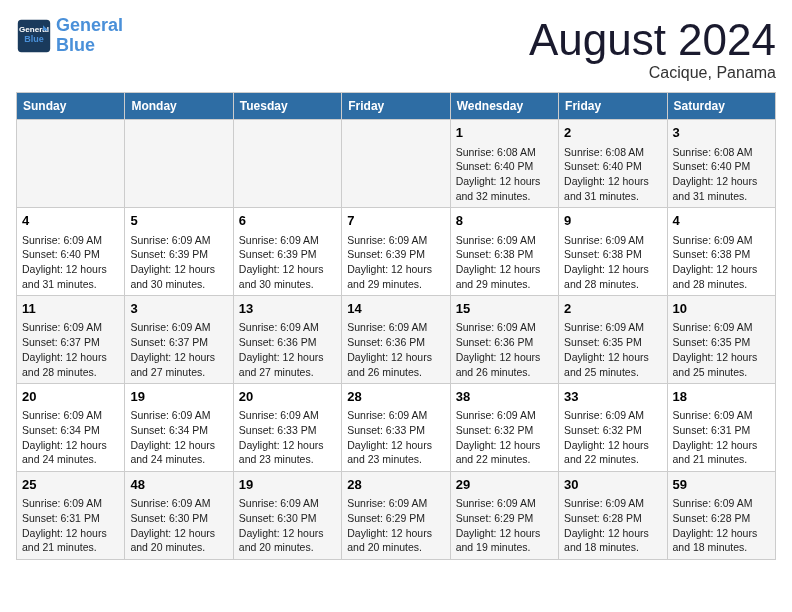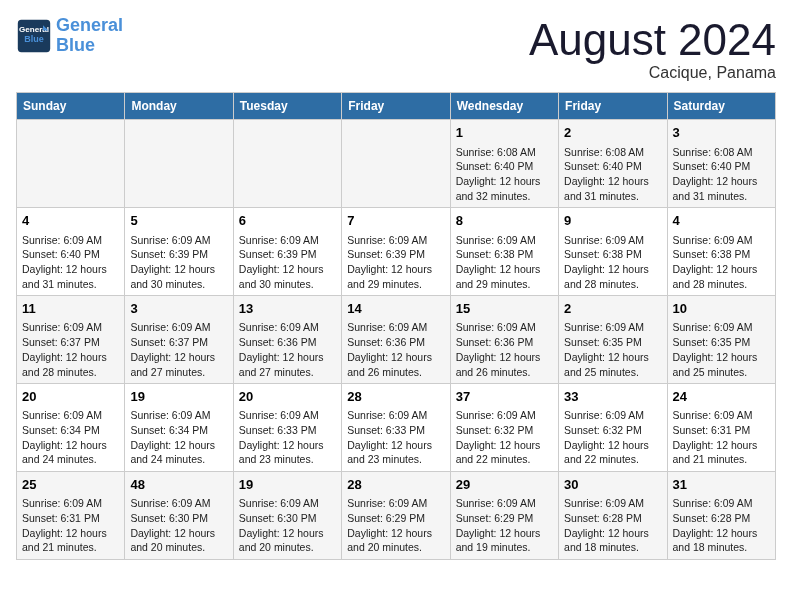--- a/index.html
+++ b/index.html
@@ -277,35 +277,35 @@
           <div class="day-detail">and 23 minutes.</div>
         </td>
         <td>
           <span class="day-num">28</span>
           <div class="day-detail">Sunrise: 6:09 AM</div>
           <div class="day-detail">Sunset: 6:33 PM</div>
           <div class="day-detail">Daylight: 12 hours</div>
           <div class="day-detail">and 23 minutes.</div>
         </td>
         <td>
-          <span class="day-num">37</span>
+          <span class="day-num">38</span>
           <div class="day-detail">Sunrise: 6:09 AM</div>
           <div class="day-detail">Sunset: 6:32 PM</div>
           <div class="day-detail">Daylight: 12 hours</div>
           <div class="day-detail">and 22 minutes.</div>
         </td>
         <td>
           <span class="day-num">33</span>
           <div class="day-detail">Sunrise: 6:09 AM</div>
           <div class="day-detail">Sunset: 6:32 PM</div>
           <div class="day-detail">Daylight: 12 hours</div>
           <div class="day-detail">and 22 minutes.</div>
         </td>
         <td>
-          <span class="day-num">24</span>
+          <span class="day-num">18</span>
           <div class="day-detail">Sunrise: 6:09 AM</div>
           <div class="day-detail">Sunset: 6:31 PM</div>
           <div class="day-detail">Daylight: 12 hours</div>
           <div class="day-detail">and 21 minutes.</div>
         </td>
       </tr>
       <tr>
         <td>
           <span class="day-num">25</span>
           <div class="day-detail">Sunrise: 6:09 AM</div>
@@ -342,21 +342,21 @@
           <div class="day-detail">and 19 minutes.</div>
         </td>
         <td>
           <span class="day-num">30</span>
           <div class="day-detail">Sunrise: 6:09 AM</div>
           <div class="day-detail">Sunset: 6:28 PM</div>
           <div class="day-detail">Daylight: 12 hours</div>
           <div class="day-detail">and 18 minutes.</div>
         </td>
         <td>
-          <span class="day-num">31</span>
+          <span class="day-num">59</span>
           <div class="day-detail">Sunrise: 6:09 AM</div>
           <div class="day-detail">Sunset: 6:28 PM</div>
           <div class="day-detail">Daylight: 12 hours</div>
           <div class="day-detail">and 18 minutes.</div>
         </td>
       </tr>
     </tbody>
 </table>
 
 </body></html>

